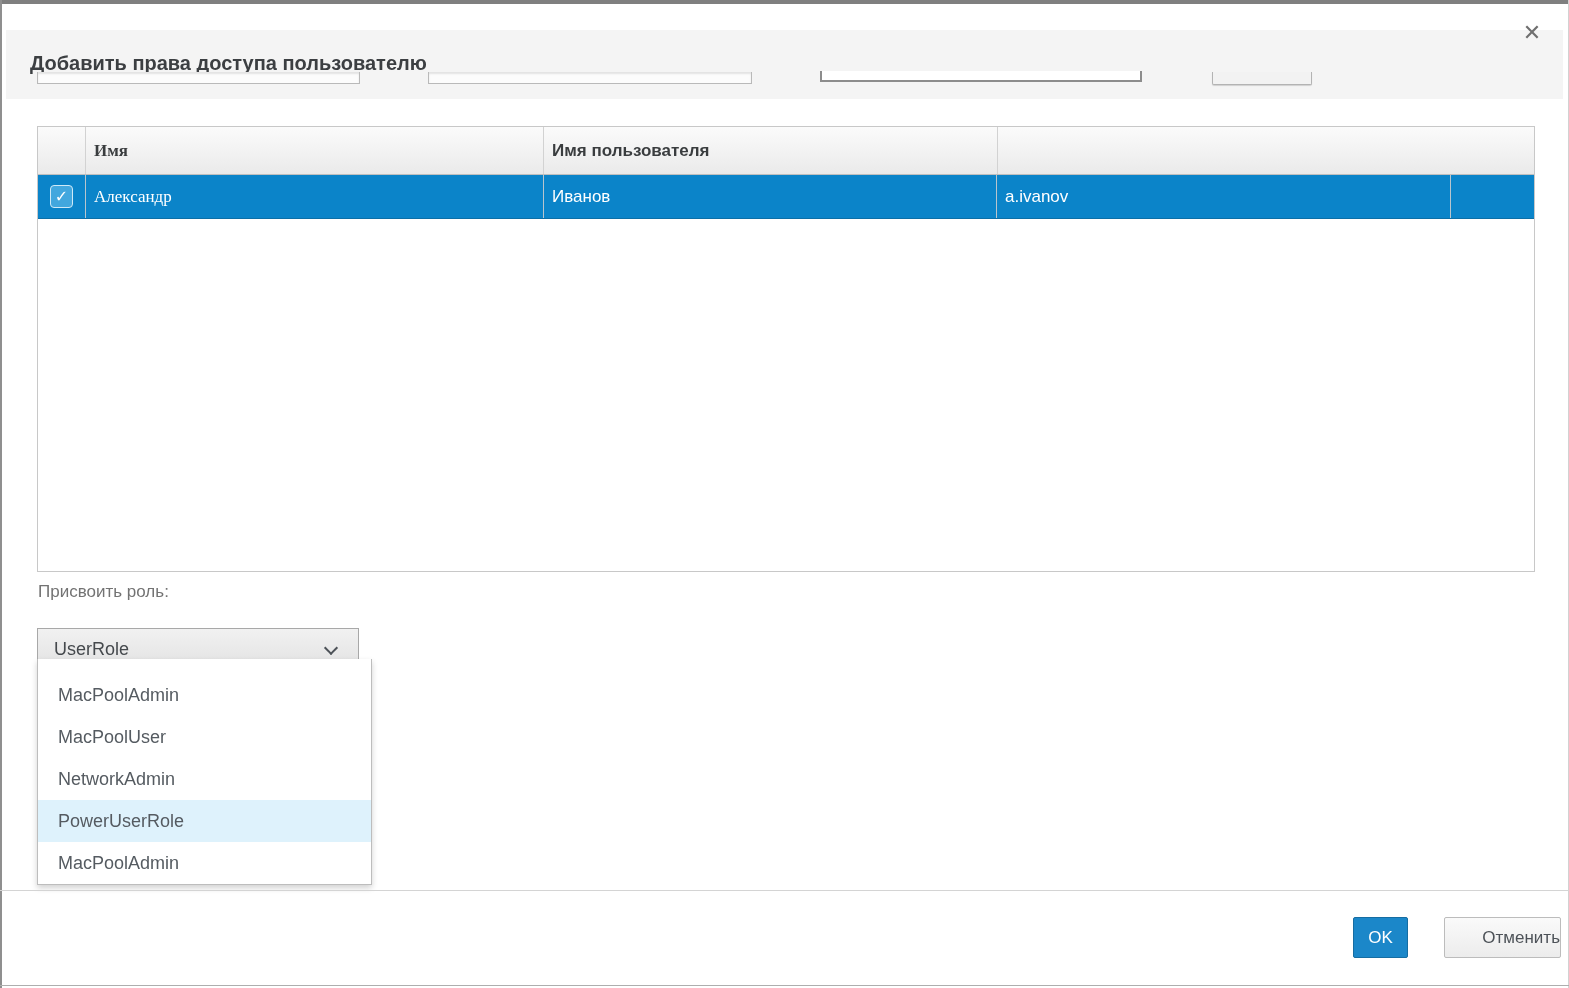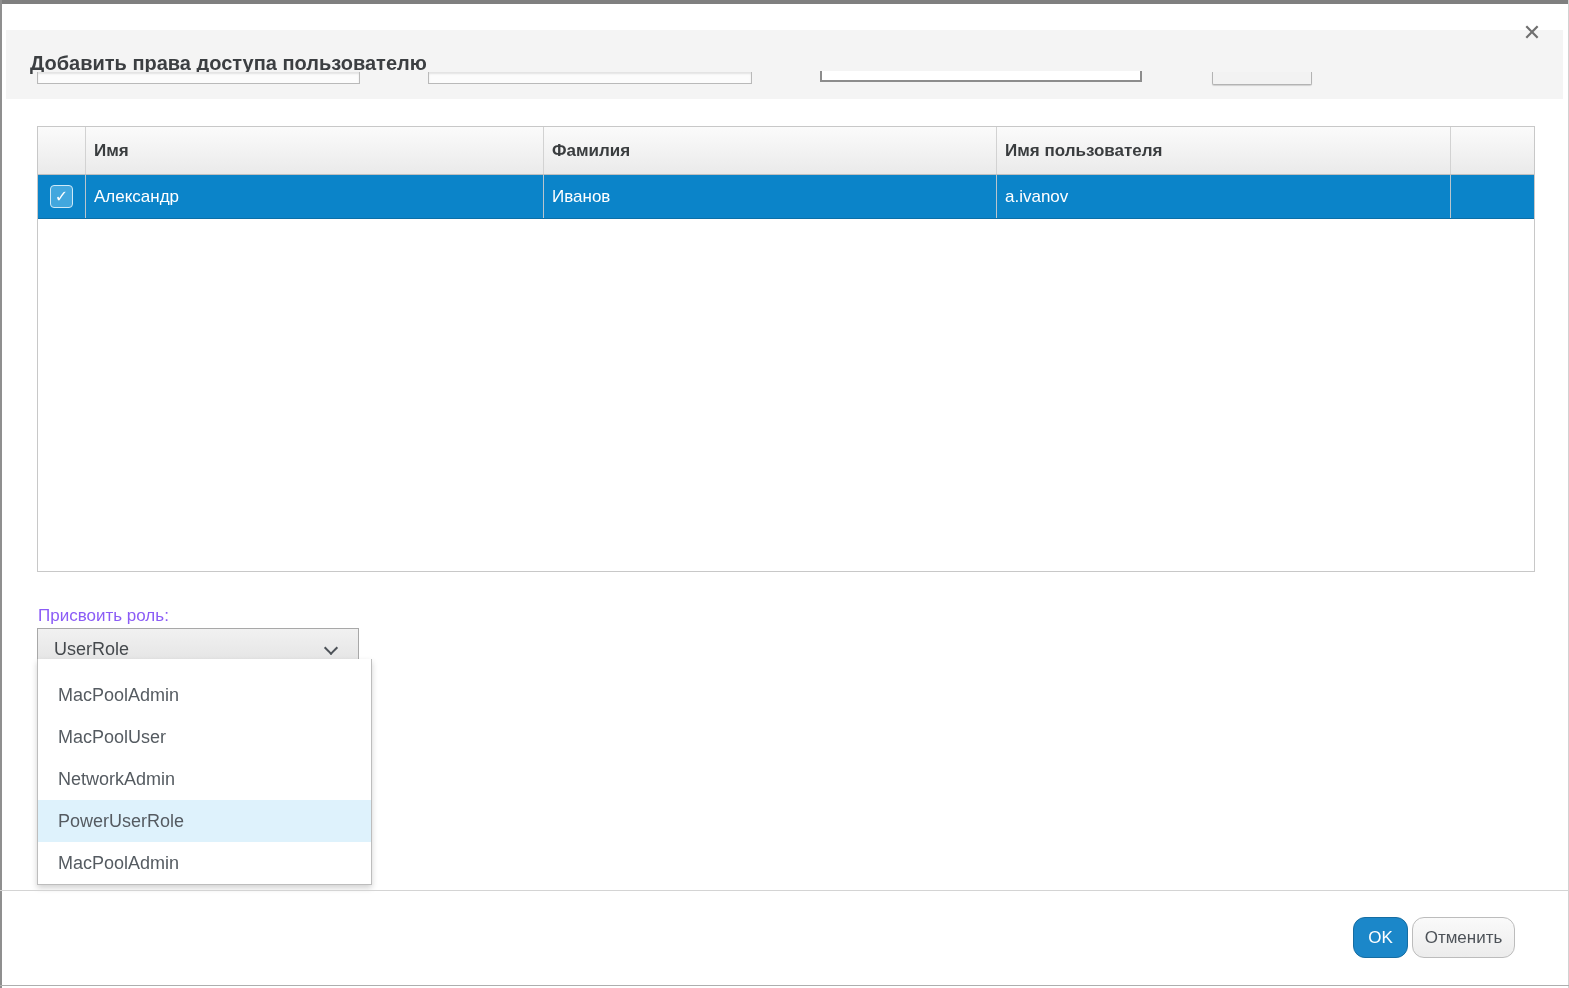--- a/index.html
+++ b/index.html
@@ -39,49 +39,49 @@
 
   
   .users-table{position:absolute;left:37px;top:126px;width:1498px;height:446px;border:1px solid #c8c8c8;background:#fff;}
   .t-head{display:flex;height:48px;background:linear-gradient(#fbfbfb,#eaeaea);border-bottom:1px solid #bfbfbf;}
   .t-head .cell{border-right:1px solid #d2d2d2;font-weight:bold;font-size:17px;color:#3a3d3f;
                 line-height:47px;padding-left:8px;overflow:hidden;white-space:nowrap;}
   .t-row{display:flex;height:44px;background:var(--accent-blue);border-bottom:1px solid var(--accent-blue-dark);
          color:#fff;font-size:17px;cursor:pointer;}
   .t-row .cell{border-right:1px solid #b9c5cd;line-height:43px;padding-left:8px;overflow:hidden;white-space:nowrap;}
   .cell.col-cb{width:48px;padding-left:0;display:flex;align-items:center;justify-content:center;}
-  .cell.col-first{width:458px;}
+  .cell.col-first{width:458px;font-family:Liberation Serif, serif;}
   .cell.col-last{width:453px;}
   .cell.col-user{width:454px;}
   .cell.col-extra{flex:1;border-right:none !important;}
   .checkbox{width:23px;height:23px;background:var(--checkbox-blue);border:1px solid #cfe9f7;border-radius:4px;
             display:flex;align-items:center;justify-content:center;cursor:pointer;}
   .checkbox .mark{color:#fff;font-size:16px;font-weight:bold;line-height:1;}
 
   
-  .role-label{position:absolute;left:38px;top:582px;font-size:17px;color:#8b5cf6;margin-top:24px;}
+  .role-label{position:absolute;left:38px;top:582px;font-size:17px;color:#737373;}
   .role-select{position:absolute;left:37px;top:616px;width:322px;height:43px;
                background:linear-gradient(#f1f1f1,#e2e2e2);border:1px solid #a8a8a8;cursor:pointer;margin-top:12px;}
   .role-select .sel-text{position:absolute;left:16px;top:0;line-height:41px;font-size:18px;color:#45494d;}
   .caret{position:absolute;right:22px;top:14px;width:10px;height:10px;
          border-right:2px solid #4d5258;border-bottom:2px solid #4d5258;transform:rotate(45deg);}
 
   .role-list{position:absolute;left:37px;top:659px;width:335px;height:226px;background:#fff;
              border:1px solid #bdbdbd;border-top:none;overflow:hidden;box-shadow:0 3px 6px rgba(0,0,0,0.18);}
   .role-option{height:42px;overflow:hidden;cursor:pointer;}
   .role-option .opt-text{display:block;line-height:42px;padding-left:20px;font-size:18px;color:#555b61;white-space:nowrap;}
   .role-option.clipped{height:15px;}
   .role-option.clipped .opt-text{margin-top:-27px;}
   .role-option.highlighted{background:var(--highlight-blue);}
 
   
   .footer-divider{position:absolute;left:0;top:890px;width:100%;height:1px;background:#d4d4d4;}
-  .btn{position:absolute;top:917px;height:41px;font-size:17px;font-family:inherit;border-radius:12px;cursor:pointer;}
+  .btn{position:absolute;top:917px;height:41px;font-size:17px;font-family:inherit;border-radius:2px;cursor:pointer;}
   .btn-ok{left:1353px;width:55px;background:var(--primary-button-bg);border:1px solid var(--primary-button-border);color:#fff;}
-  .btn-cancel{left:1412px;width:103px;background:linear-gradient(#fafafa,#ececec);border:1px solid #bcbcbc;color:#4d5258;}
+  .btn-cancel{left:1444px;width:117px;background:linear-gradient(#fafafa,#ececec);border:1px solid #bcbcbc;color:#4d5258;text-align:right;}
 </style>
 </head>
 <body>
 
 <div class="dialog">
 
   <div class="frame-top"></div>
   <div class="frame-left"></div>
   <div class="frame-right"></div>
 
@@ -92,21 +92,20 @@
 
   <div class="sliver sliver-1"></div>
   <div class="sliver sliver-2"></div>
   <div class="sliver sliver-3"></div>
   <div class="sliver sliver-4"></div>
 
   <div class="users-table">
     <div class="t-head">
       <div class="cell col-cb"></div>
       <div class="cell col-first">Имя</div>
-      <div class="cell col-last">Фамилия</div>
       <div class="cell col-user">Имя пользователя</div>
       <div class="cell col-extra"></div>
     </div>
     <div class="t-row">
       <div class="cell col-cb">
         <span class="checkbox">
             <span class="mark">✓</span>
           </span>
       </div>
       <div class="cell col-first">Александр</div>

